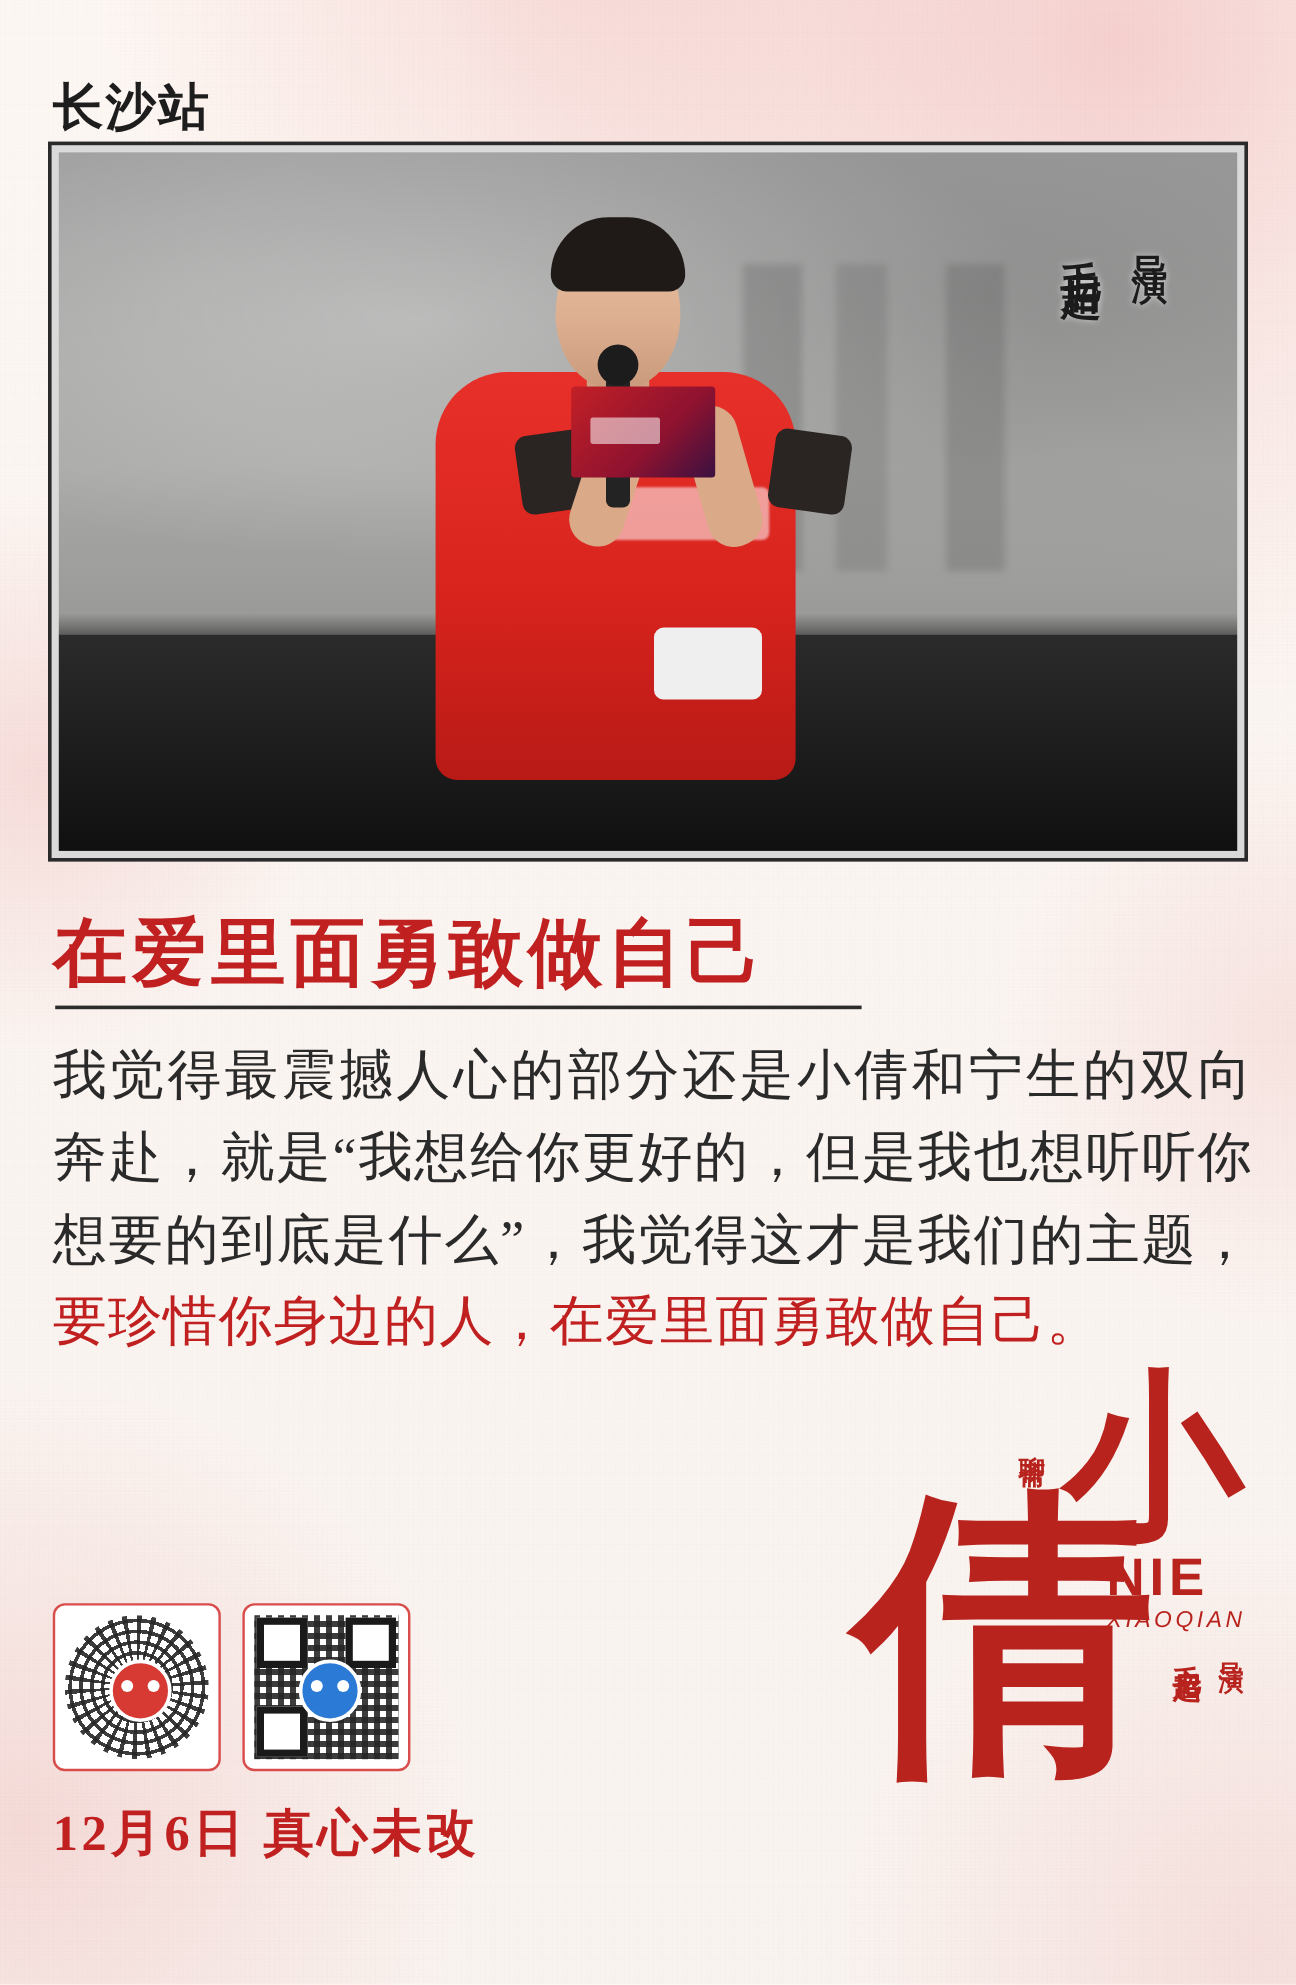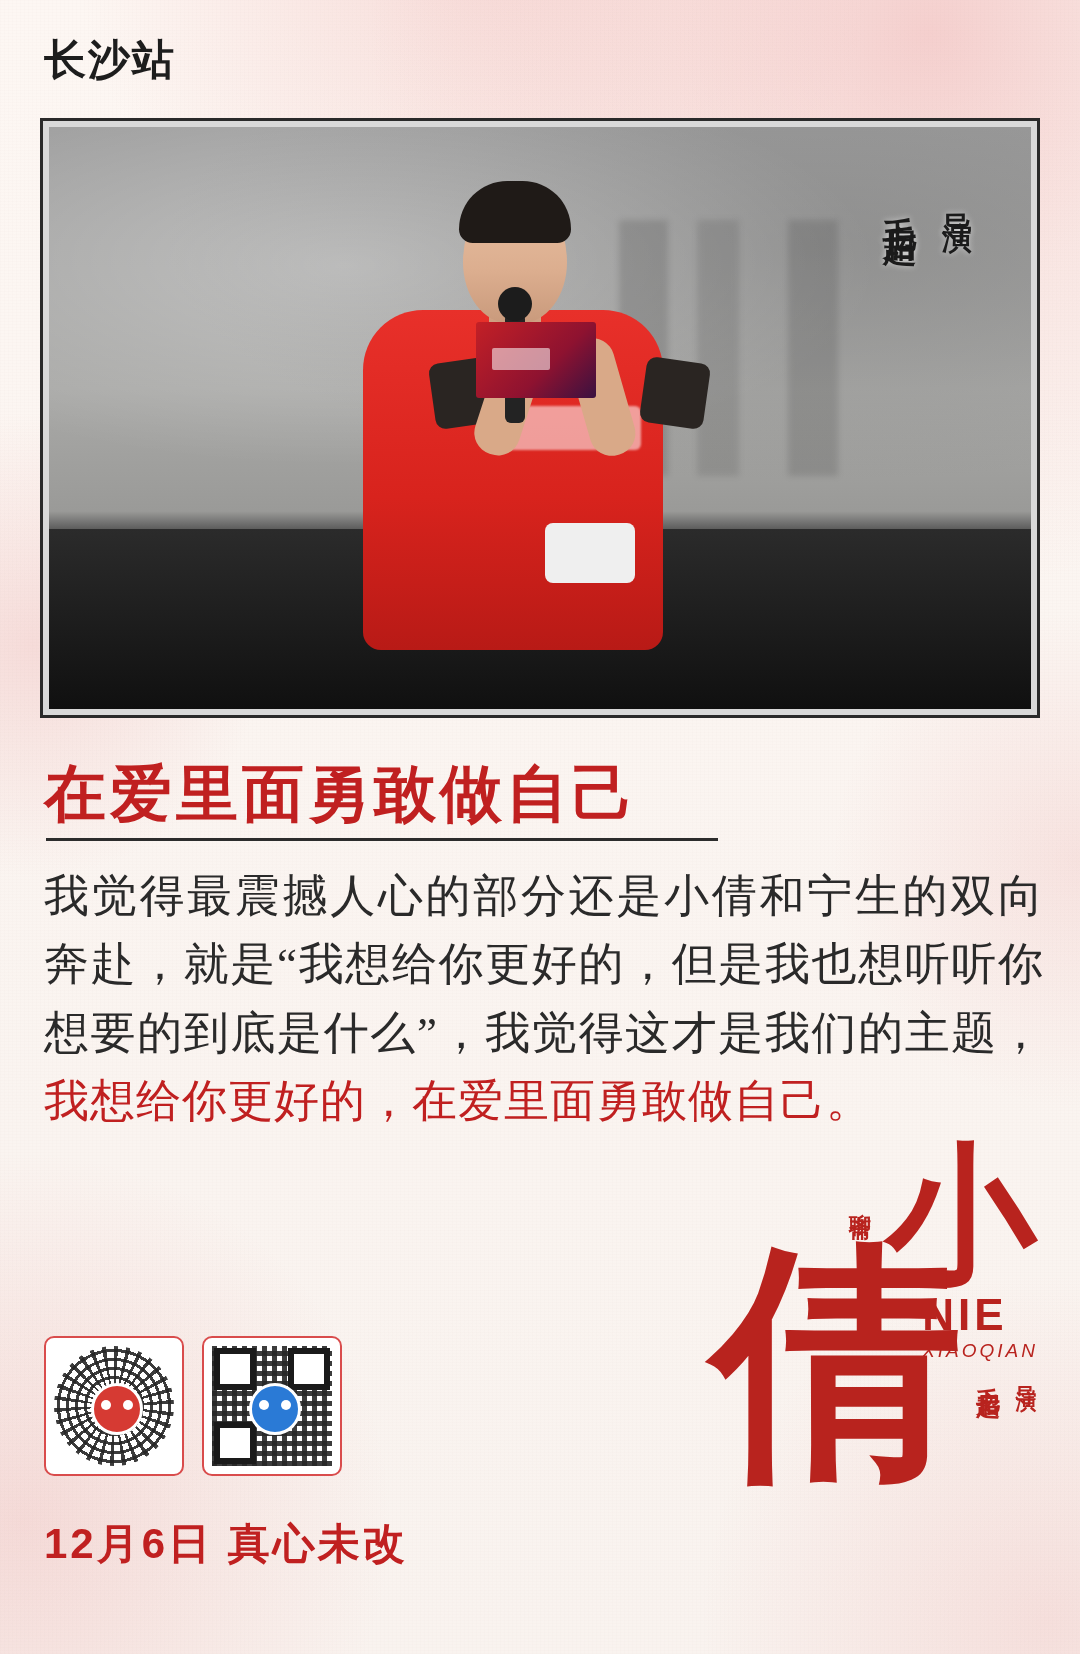--- a/index.html
+++ b/index.html
@@ -31,21 +31,21 @@
     opacity: 0.5;
     background-image:
       repeating-linear-gradient(0deg, rgba(190,170,160,0.05) 0px, rgba(190,170,160,0.05) 1px, rgba(255,255,255,0) 1px, rgba(255,255,255,0) 3px),
       repeating-linear-gradient(90deg, rgba(190,170,160,0.04) 0px, rgba(190,170,160,0.04) 1px, rgba(255,255,255,0) 1px, rgba(255,255,255,0) 4px);
   }
 
   
   .station {
     position: absolute;
     left: 44px;
-    top: 32px;
+    top: 61px;
     font-size: 42px;
     font-weight: bold;
     color: #1d1d1d;
     letter-spacing: 2px;
     font-family: "Liberation Sans", "DejaVu Sans", sans-serif;
   }
 
   
   .photo-frame {
     position: absolute;
@@ -408,22 +408,21 @@
 
   
   .footer {
     position: absolute;
     left: 44px;
     top: 1500px;
     font-size: 42px;
     font-weight: bold;
     color: #c02020;
     letter-spacing: 3px;
-    font-family: Liberation Sans, sans-serif;
-    margin-top: 16px;
+    font-family: Liberation Serif, serif;
   }
 </style>
 </head>
 <body>
 
 <div class="poster">
   <div class="paper-noise"></div>
 
   <div class="station">长沙站</div>
 
@@ -453,21 +452,21 @@
         <div class="col">导演</div>
         <div class="col name">毛启超</div>
       </div>
     </div>
   </div>
 
   <div class="headline">在爱里面勇敢做自己</div>
   <div class="rule"></div>
 
   <div class="quote">
-    <span>我觉得最震撼人心的部分还是小倩和宁生的双向奔赴，就是“我想给你更好的，但是我也想听听你想要的到底是什么”，我觉得这才是我们的主题，</span><span class="hl">我想给你更好的，在爱里面勇敢做自己。</span>
+    <span>我觉得最震撼人心的部分还是小倩和宁生的双向奔赴，就是“我想给你更好的，但是我也想听听你想要的到底是什么”，我觉得这才是我们的主题，</span><span class="hl">要珍惜你身边的人，在爱里面勇敢做自己。</span>
   </div>
 
   <div class="logo-block">
     <div class="logo-xiao">小</div>
     <div class="logo-liaozhai">聊斋</div>
     <div class="logo-nie">
       <div class="en">NIE</div>
       <div class="py">XIAOQIAN</div>
     </div>
     <div class="logo-qian">倩</div>

